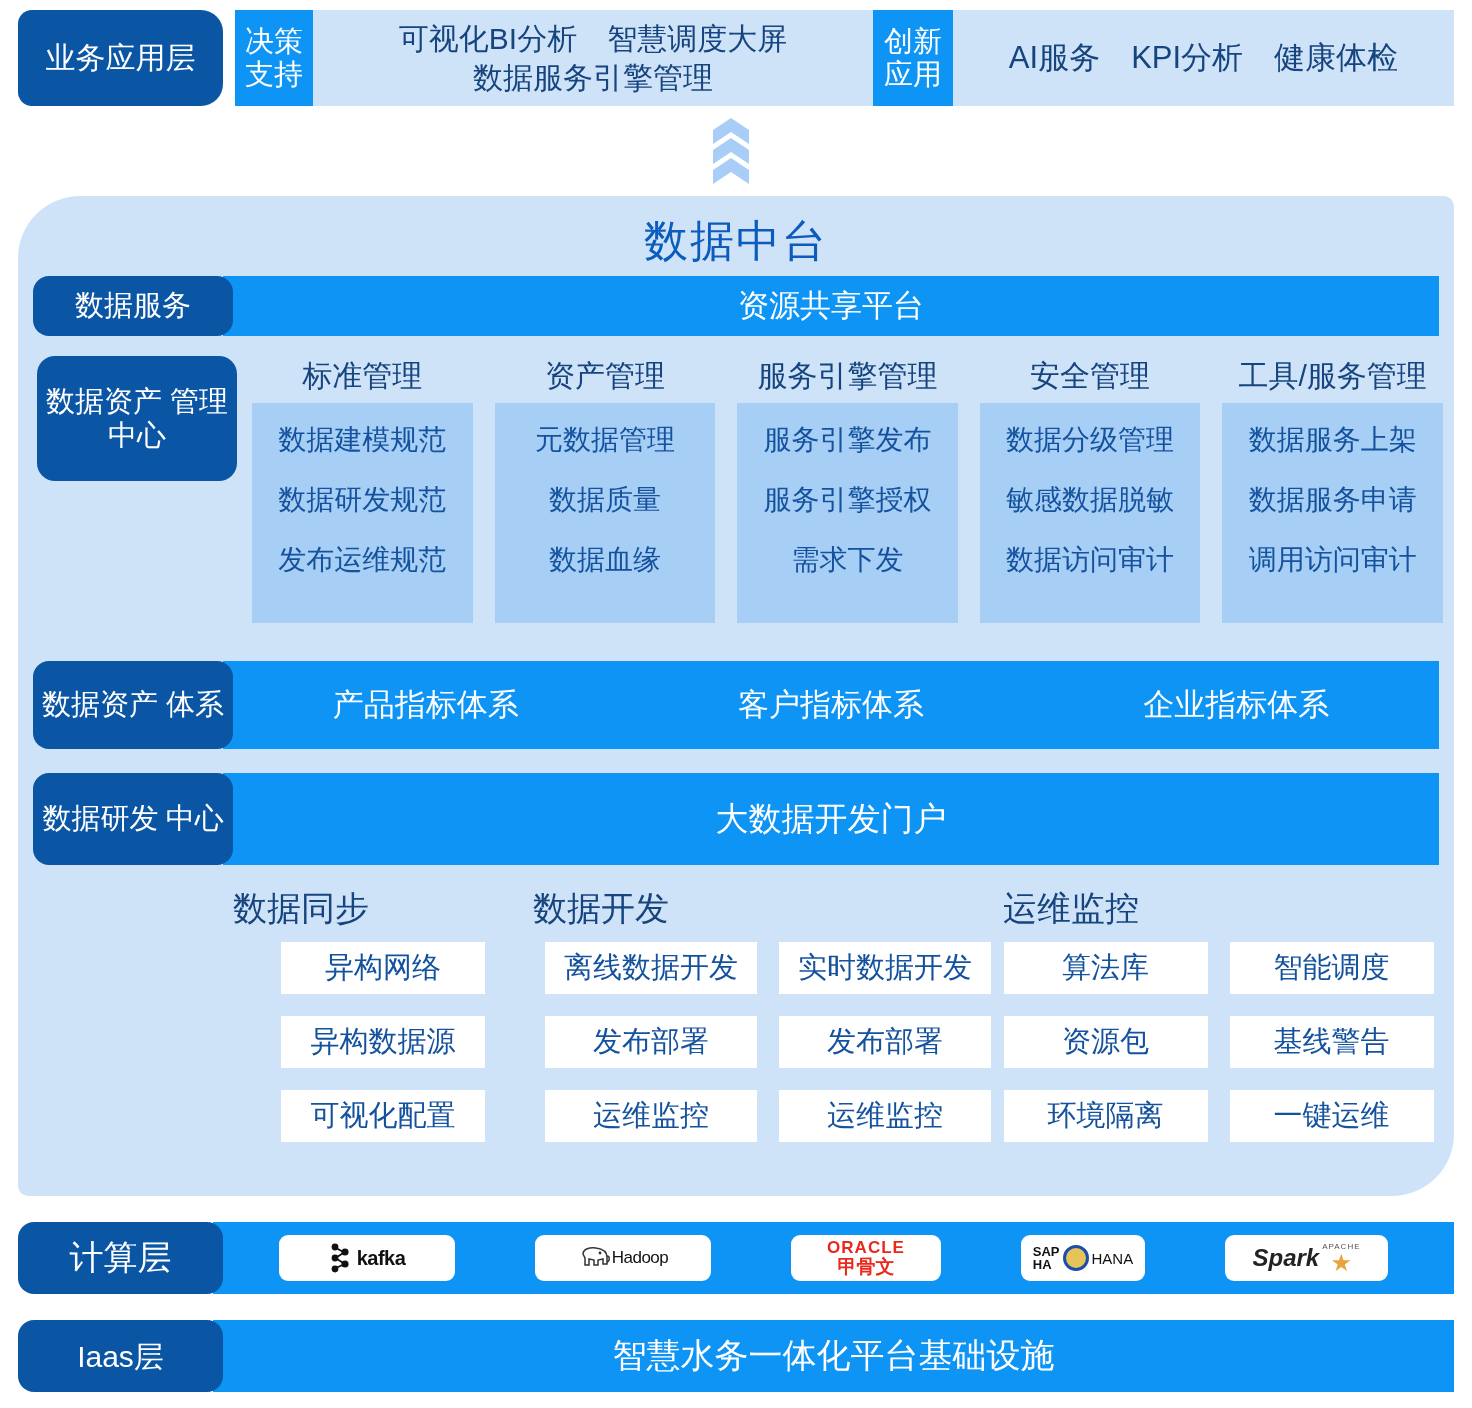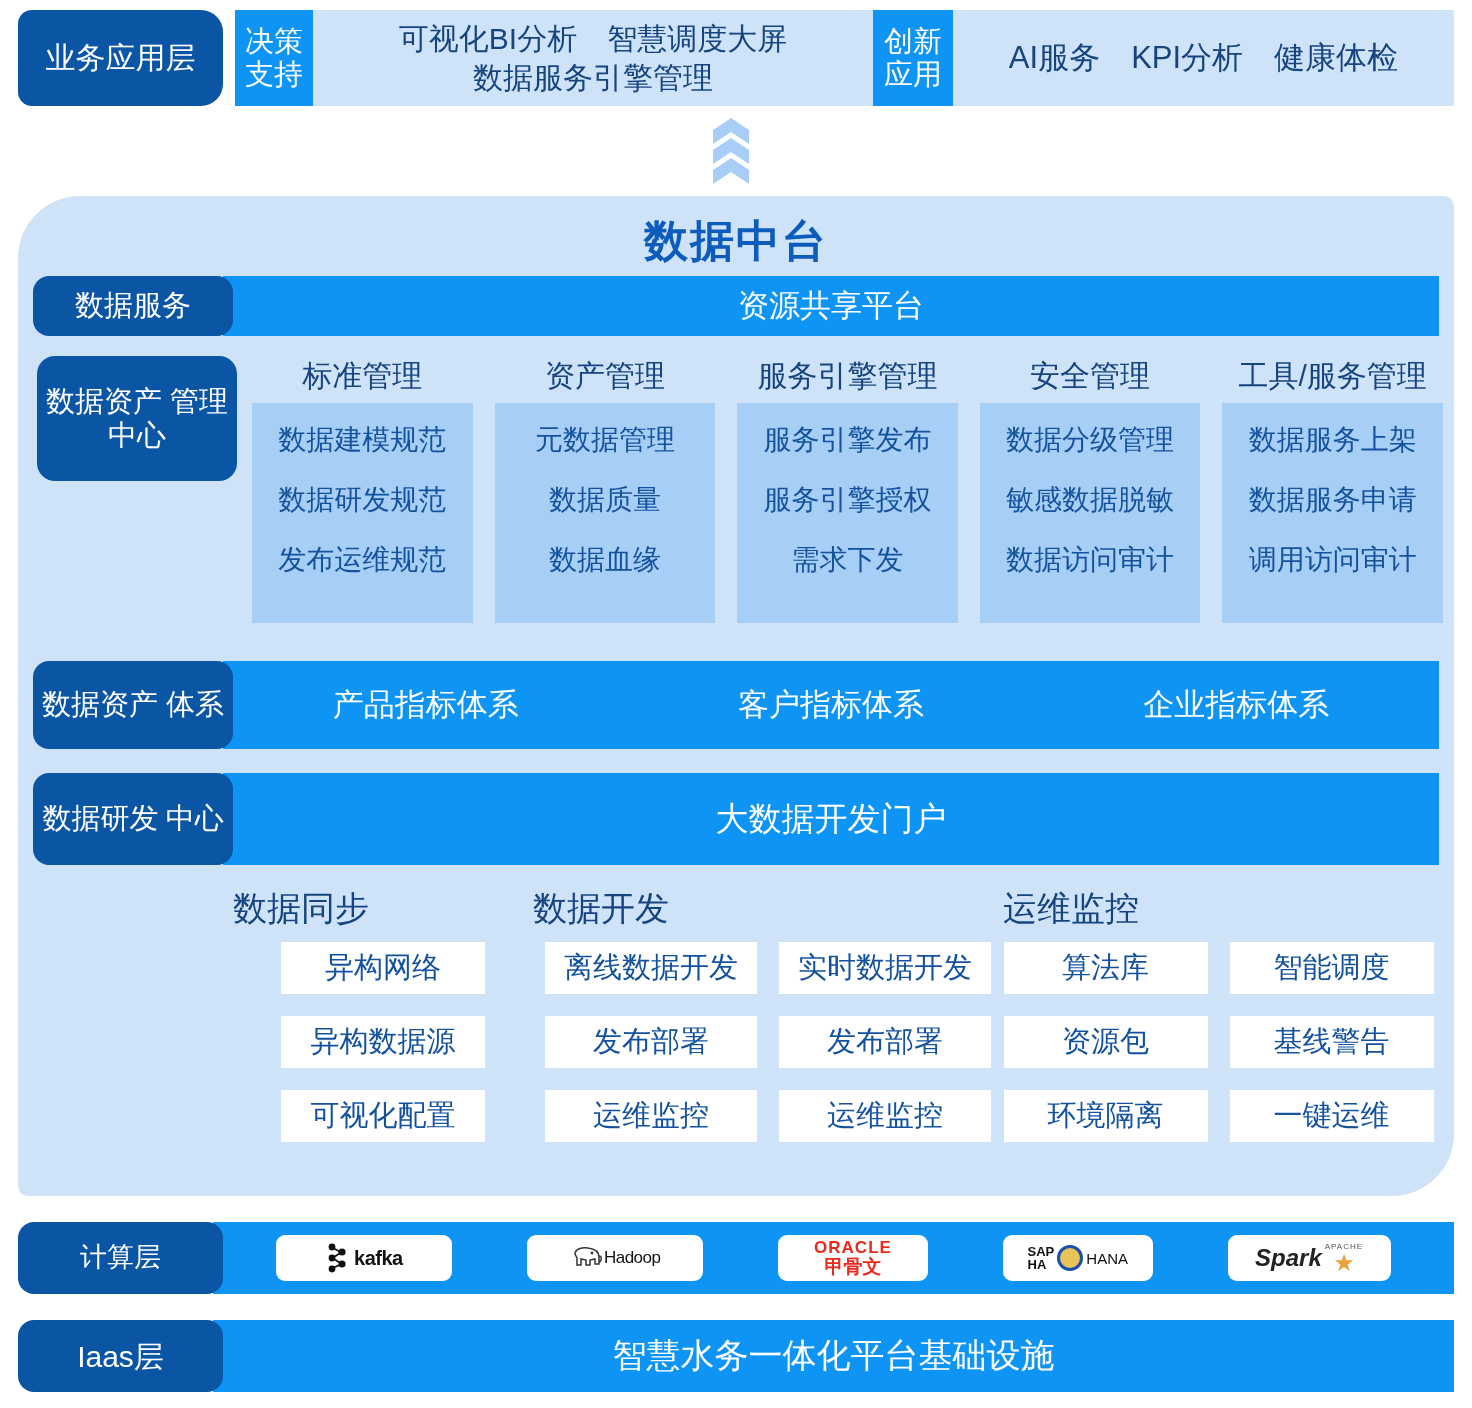--- a/index.html
+++ b/index.html
@@ -59,21 +59,21 @@
   }
 
   
   .platform{
     position:absolute;left:18px;top:196px;width:1436px;height:1000px;
     background:#cfe3f8;border-radius:62px 10px 62px 10px;
     box-sizing:border-box;
   }
   .platform-title{
     position:absolute;left:0;right:0;top:16px;
-    text-align:center;font-size:44px;font-weight:bold;color:#0b5cbd;
+    text-align:center;font-size:44px;font-weight:normal;color:#0b5cbd;
     letter-spacing:2px;
   }
 
   
   .bar-row{position:absolute;display:flex;align-items:stretch;}
   .bar-label{
     position:relative;z-index:2;border-radius:16px;
     background:#0b55a5;color:#fff;
     display:flex;align-items:center;justify-content:center;text-align:center;
     line-height:1.1;font-size:29px;box-sizing:border-box;
@@ -136,33 +136,33 @@
     background:#ffffff;color:#14529e;font-size:29px;
     height:52px;display:flex;align-items:center;justify-content:center;
     white-space:nowrap;box-sizing:border-box;
   }
 
   
   .compute{
     position:absolute;left:18px;top:1222px;width:1436px;height:72px;
     display:flex;align-items:stretch;
   }
-  .compute .bar-label{flex:0 0 205px;border-radius:16px;font-size:27px;}
+  .compute .bar-label{flex:0 0 205px;border-radius:16px;font-size:34px;}
   .compute .bar-body{
     justify-content:space-around;align-items:center;padding:0 26px;
   }
   .logo-chip{
     background:#fff;border-radius:9px;height:46px;
     display:flex;align-items:center;justify-content:center;
     padding:0 14px;box-sizing:border-box;
   }
   .logo-chip.kafka{width:176px;}
   .logo-chip.hadoop{width:176px;}
   .logo-chip.oracle{width:150px;}
-  .logo-chip.hana{width:150px;}
+  .logo-chip.hana{width:124px;}
   .logo-chip.spark{width:163px;}
   .logo-txt{font-size:20px;font-weight:bold;color:#111;letter-spacing:-.5px;}
   .oracle-txt{color:#e8291c;font-weight:bold;text-align:center;line-height:1.05;}
   .oracle-txt .o1{font-size:17px;letter-spacing:1px;display:block;}
   .oracle-txt .o2{font-size:19px;display:block;}
   .hana-box{display:flex;align-items:center;gap:3px;}
   .hana-sap{font-size:13px;font-weight:bold;color:#111;line-height:1;text-align:left;}
   .hana-ball{
     width:26px;height:26px;border-radius:50%;
     background:#e7c45a;border:3px solid #1b4fa8;box-sizing:border-box;

